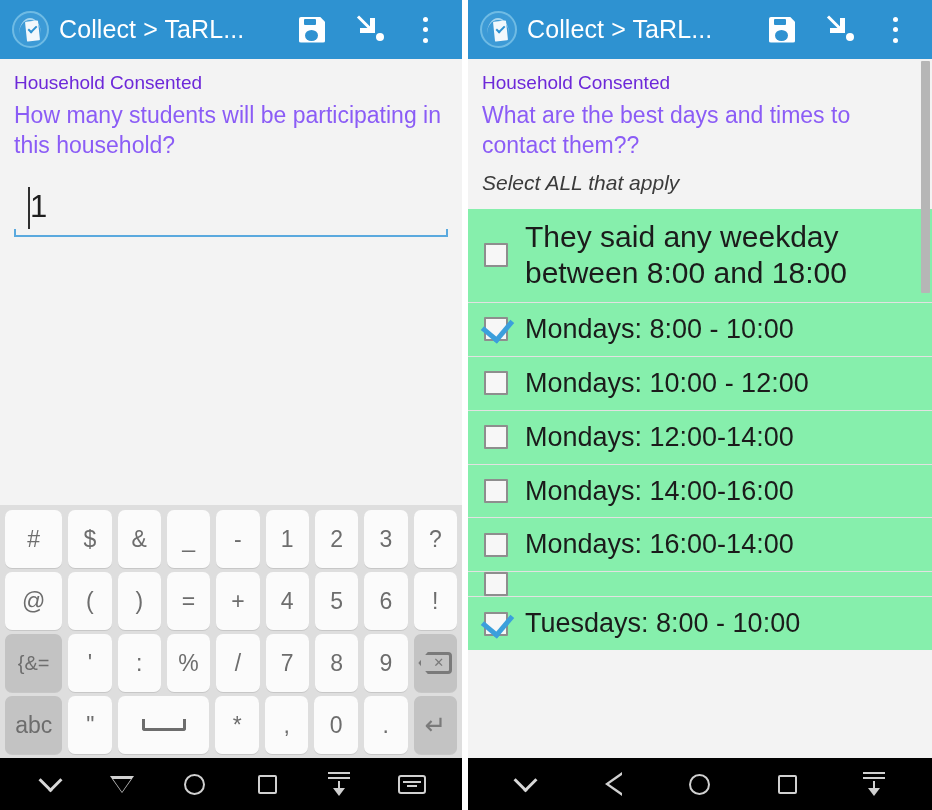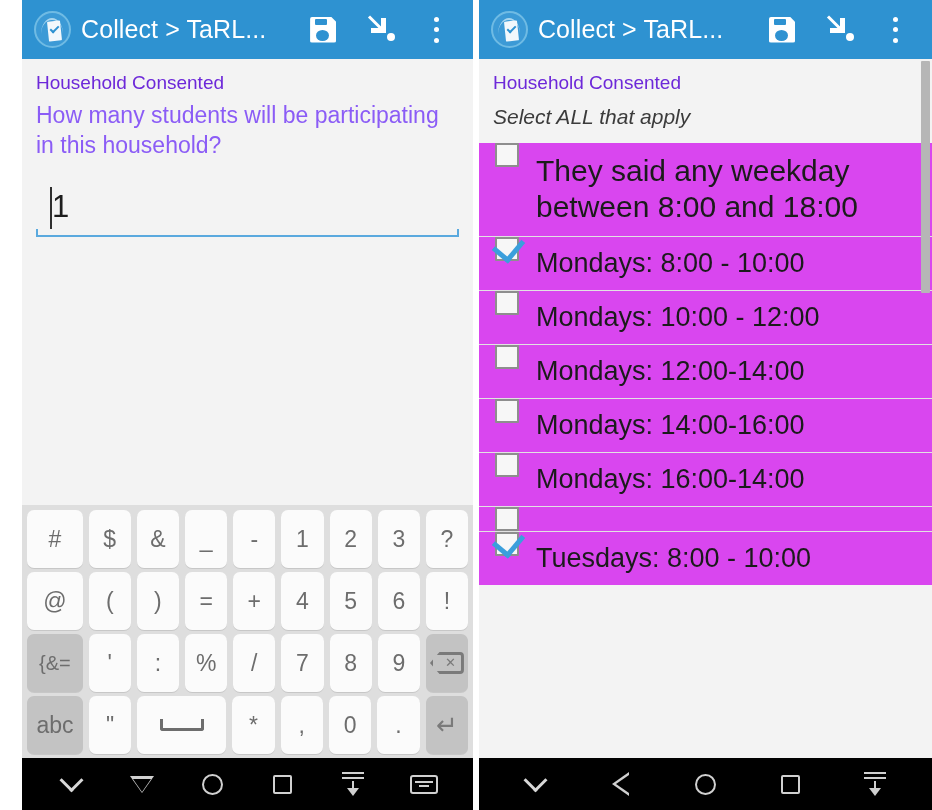--- a/index.html
+++ b/index.html
@@ -2,21 +2,21 @@
 <html><head>
 <meta charset="utf-8">
 <style>
   * { box-sizing: border-box; margin: 0; padding: 0; }
   html, body {
     width: 932px; height: 810px;
     background: #ffffff;
     font-family: "Liberation Sans", sans-serif;
     overflow: hidden;
   }
-  .screens { display: flex; width: 932px; height: 810px; padding-left: 22px; }
+  .screens { display: flex; width: 932px; height: 810px; }
 
   .phone {
     position: relative;
     height: 810px;
     background: #f4f4f4;
     display: flex;
     flex-direction: column;
     overflow: hidden;
   }
   .phone.left  { width: 462px; }
@@ -152,24 +152,24 @@
   .underline:before, .underline:after {
     content: ""; position: absolute; top: -6px;
     width: 2px; height: 7px; background: #5aa9de;
   }
   .underline:before { left: 0; }
   .underline:after  { right: 0; }
 
   
   .choice-list { margin-top: 14px; }
   .choice {
-    display: flex; align-items: flex-start;
+    display: flex; align-items: center;
     padding: 0 10px 0 16px;
     border-top: 1px solid #e2e2e2;
-    background: #d946ef;
+    background: #86efac;
   }
   .choice:first-child { border-top: none; }
   .cbox {
     width: 24px; height: 24px;
     border: 2px solid #8e8e8e;
     background: #f7f7f7;
     flex: 0 0 24px;
     margin-right: 17px;
     position: relative;
     border-radius: 1px;
@@ -494,20 +494,21 @@
               <i></i>
             </div>
         </div>
       </div>
     </div>
 
     <div class="body-area">
       <div class="scrollbar"></div>
       <div class="form-head">
         <div class="group-label">Household Consented</div>
+        <div class="question">What are the best days and times to contact them??</div>
         <div class="hint">Select ALL that apply</div>
       </div>
 
       <div class="choice-list">
         <div class="choice big">
           <span class="cbox"></span>
           <span class="choice-label">They said any weekday between 8:00 and 18:00</span>
         </div>
         <div class="choice checked">
           <span class="cbox"></span>

